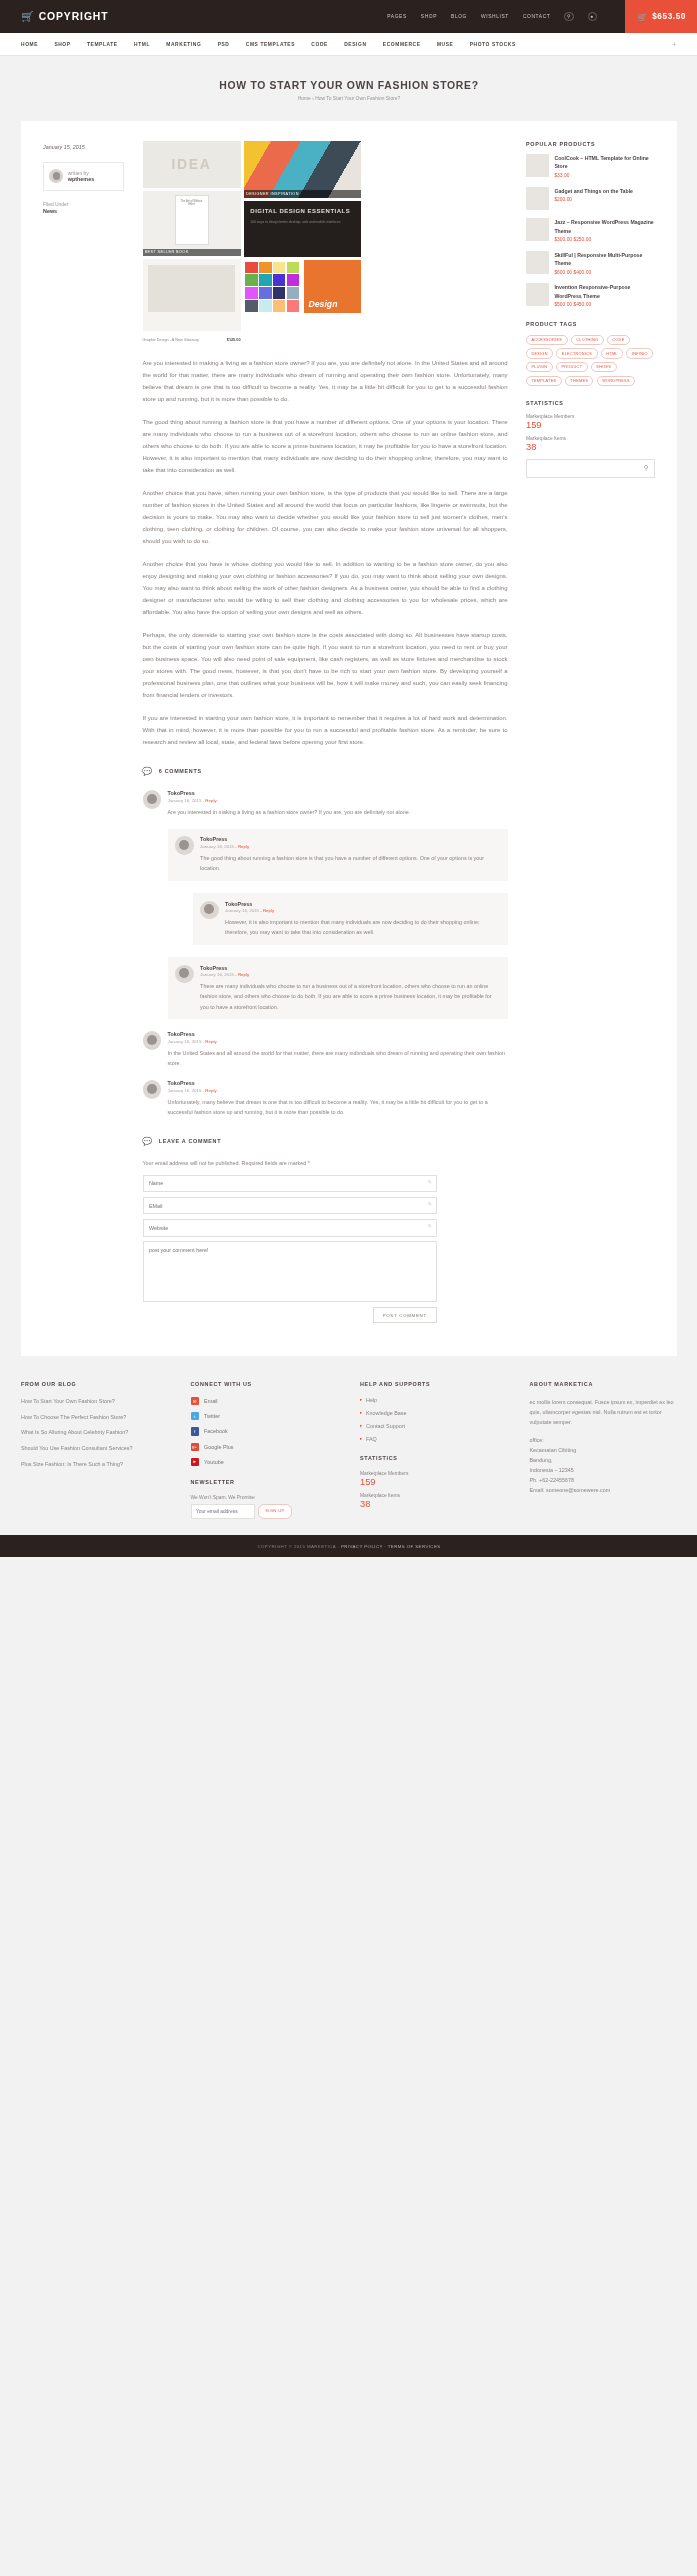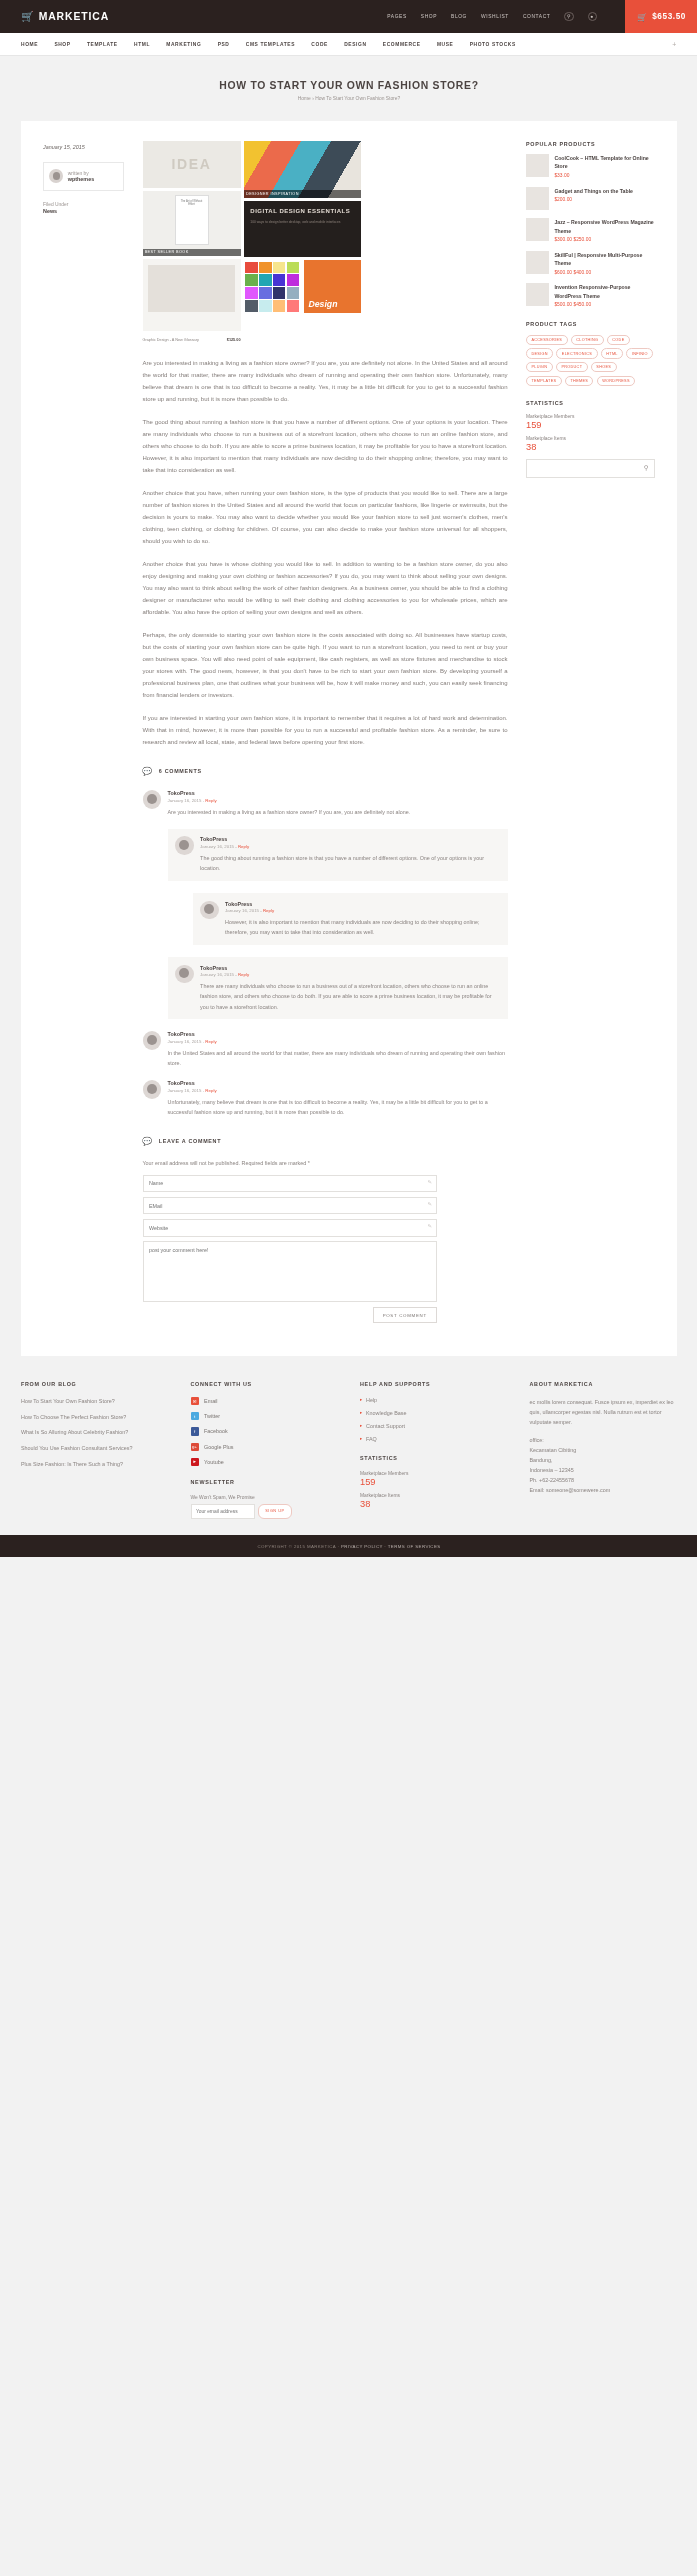--- a/index.html
+++ b/index.html
@@ -260,21 +260,21 @@
     font-size: 4.4px; letter-spacing: 0.4px; padding: 8.7px; text-transform: uppercase;
   }
   .copyright a { color: #b9afab; }
 </style>
 </head>
 <body>
 
 <div class="topbar">
   <div class="logo">
     <span class="cart-glyph">🛒</span>
-    <span>MARKETICA</span>
+    <span>COPYRIGHT</span>
   </div>
   <div class="topnav">
     <a>PAGES</a>
     <a>SHOP</a>
     <a>BLOG</a>
     <a>WISHLIST</a>
     <a>CONTACT</a>
     <span class="icon-circle">⚲</span>
     <span class="icon-circle">●</span>
     <div class="cartbtn">

